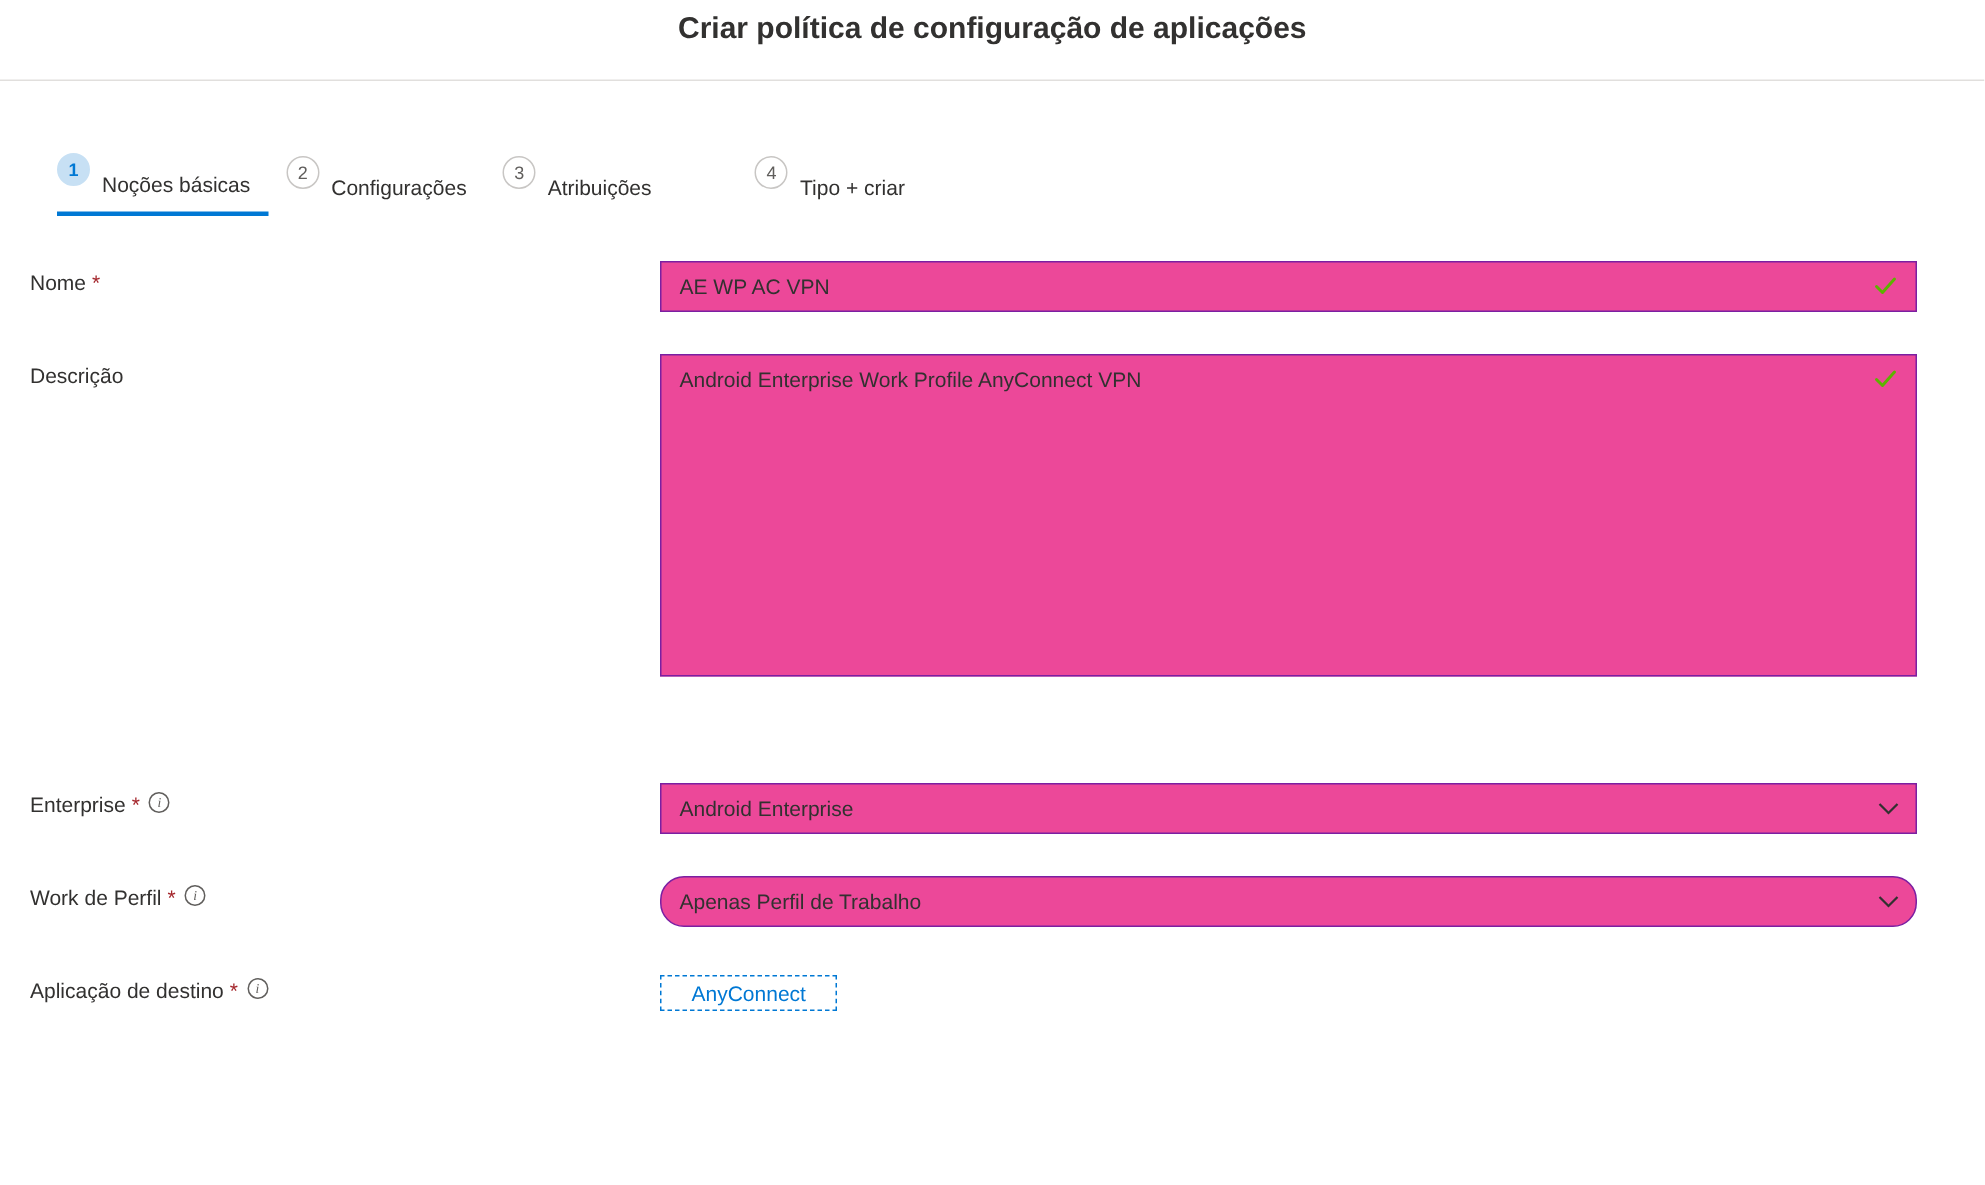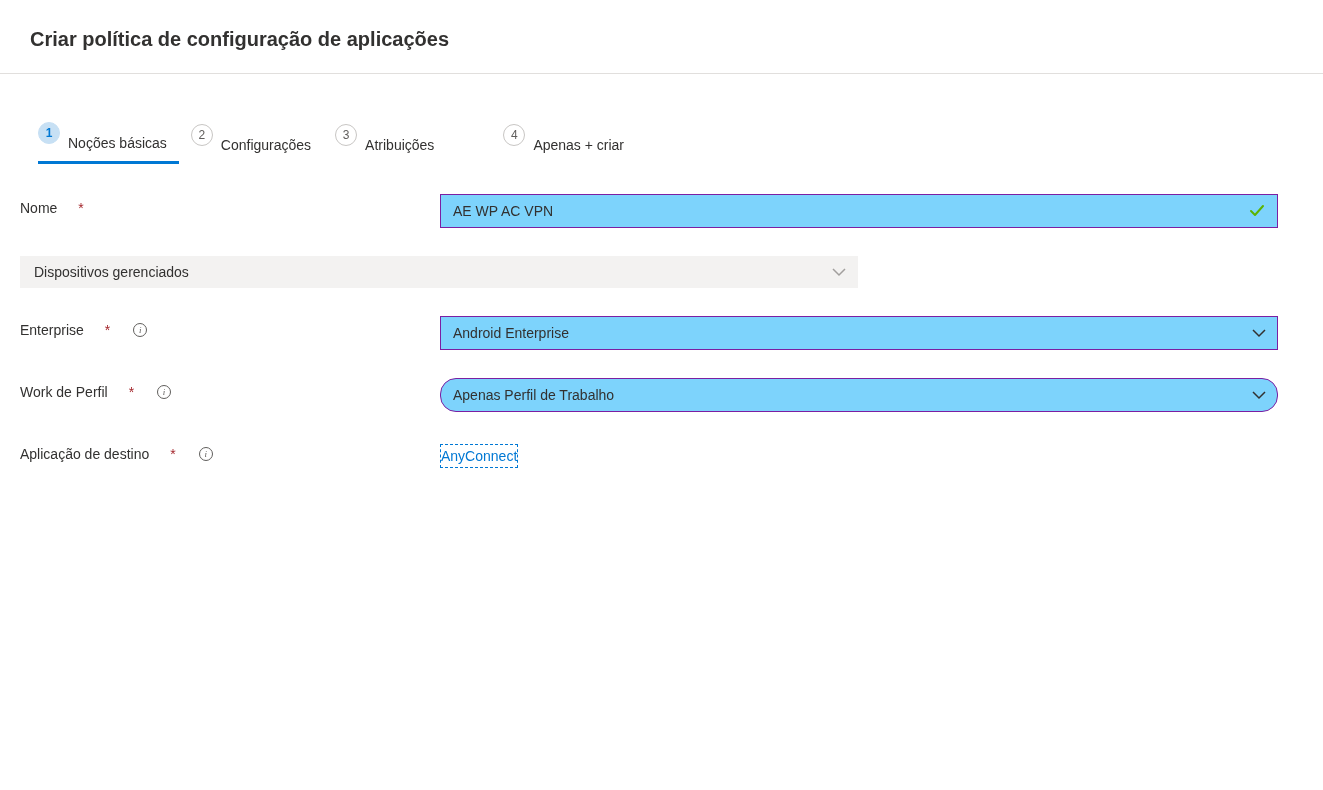--- a/index.html
+++ b/index.html
@@ -4,22 +4,23 @@
   <style>
     * { box-sizing: border-box; margin: 0; padding: 0; }
     body {
       font-family: "Segoe UI", -apple-system, BlinkMacSystemFont, sans-serif;
       font-size: 14px;
       color: #323130;
       background: #ffffff;
       width: 1323px;
     }
     .header {
-      padding: 28px 30px 22px 30px;
+      padding: 8px 30px 22px 30px;
       border-bottom: 1px solid #e1dfdd;
+      text-align: center;
     }
     .header h1 {
       font-size: 20px;
       font-weight: 600;
       color: #323130;
     }
     .content {
       padding: 0 20px 30px 20px;
     }
     .tabs {
@@ -66,22 +67,22 @@
     .form-row {
       display: flex;
       align-items: flex-start;
       margin-bottom: 28px;
     }
     .form-row.textarea-row { margin-bottom: 40px; }
     .label-col {
       width: 420px;
       flex-shrink: 0;
       display: flex;
-      align-items: center;
-      gap: 19px;
+      align-items: flex-start;
+      gap: 2px;
       padding-top: 6px;
     }
     .label-text {
       font-size: 14px;
       color: #323130;
     }
     .req {
       color: #a4262c;
       margin-left: 2px;
     }
@@ -104,21 +105,21 @@
       max-width: 838px;
       position: relative;
     }
     .text-input, .textarea-input, .select-input {
       width: 100%;
       border: 1.5px solid #7b1fa2;
       padding: 8px 40px 8px 12px;
       font-size: 14px;
       font-family: inherit;
       color: #323130;
-      background: #7dd3fc;
+      background: #ec4899;
     }
     .textarea-input {
       height: 215px;
       resize: none;
     }
     .select-disabled {
       width: 100%;
       border: none;
       background: #f3f2f1;
       padding: 8px 40px 8px 14px;
@@ -143,21 +144,21 @@
       pointer-events: none;
       width: 14px;
       height: 10px;
     }
     .chevron-icon.disabled { color: #a19f9d; }
     .chevron-icon svg { display: block; }
     .app-link {
       display: inline-block;
       color: #0078d4;
       border: 1px dashed #0078d4;
-      padding: 3px 0;
+      padding: 3px 20px;
       font-size: 14px;
       cursor: pointer;
     }
   </style>
 </head>
 <body>
 
 <div class="header">
   <h1>Criar política de configuração de aplicações</h1>
 </div>
@@ -172,51 +173,54 @@
     <div class="tab">
       <span class="tab-circle">2</span>
       <span class="tab-label">Configurações</span>
     </div>
     <div class="tab">
       <span class="tab-circle">3</span>
       <span class="tab-label">Atribuições</span>
     </div>
     <div class="tab tab4-gap">
       <span class="tab-circle">4</span>
-      <span class="tab-label">Apenas + criar</span>
+      <span class="tab-label">Tipo + criar</span>
     </div>
   </div>
 
   <div class="form-row">
     <div class="label-col">
       <span class="label-text">Nome</span>
       <span class="req">*</span>
     </div>
     <div class="input-col">
       <input type="text" class="text-input" value="AE WP AC VPN" style="">
       <span class="check-icon">
         <svg viewBox="0 0 18 18" width="18" height="18">
             <path d="M3 9 L7 13 L15 4" stroke="#5db300" stroke-width="2" fill="none" stroke-linecap="round" stroke-linejoin="round"></path>
           </svg>
       </span>
     </div>
   </div>
 
-
-  <div class="form-row">
-    <div class="input-col">
-      <div class="select-disabled">
-        <span>Dispositivos gerenciados</span>
-        <span class="chevron-icon disabled">
-          <svg viewBox="0 0 14 10" width="14" height="10">
-              <path d="M1 2 L7 8 L13 2" stroke="#a19f9d" stroke-width="1.5" fill="none"></path>
-            </svg>
-        </span>
-      </div>
-    </div>
+  <div class="form-row textarea-row">
+    <div class="label-col">
+      <span class="label-text">Descrição</span>
+    </div>
+    <div class="input-col">
+      <textarea class="textarea-input" style="">Android Enterprise Work Profile AnyConnect VPN</textarea>
+      <span class="check-icon">
+        <svg viewBox="0 0 18 18" width="18" height="18">
+            <path d="M3 9 L7 13 L15 4" stroke="#5db300" stroke-width="2" fill="none" stroke-linecap="round" stroke-linejoin="round"></path>
+          </svg>
+      </span>
+    </div>
+  </div>
+
+  <div class="form-row">
   </div>
 
   <div class="form-row">
     <div class="label-col">
       <span class="label-text">Enterprise</span>
       <span class="req">*</span>
       <span class="info-icon">i</span>
     </div>
     <div class="input-col">
       <div class="text-input" style="cursor:pointer;">

